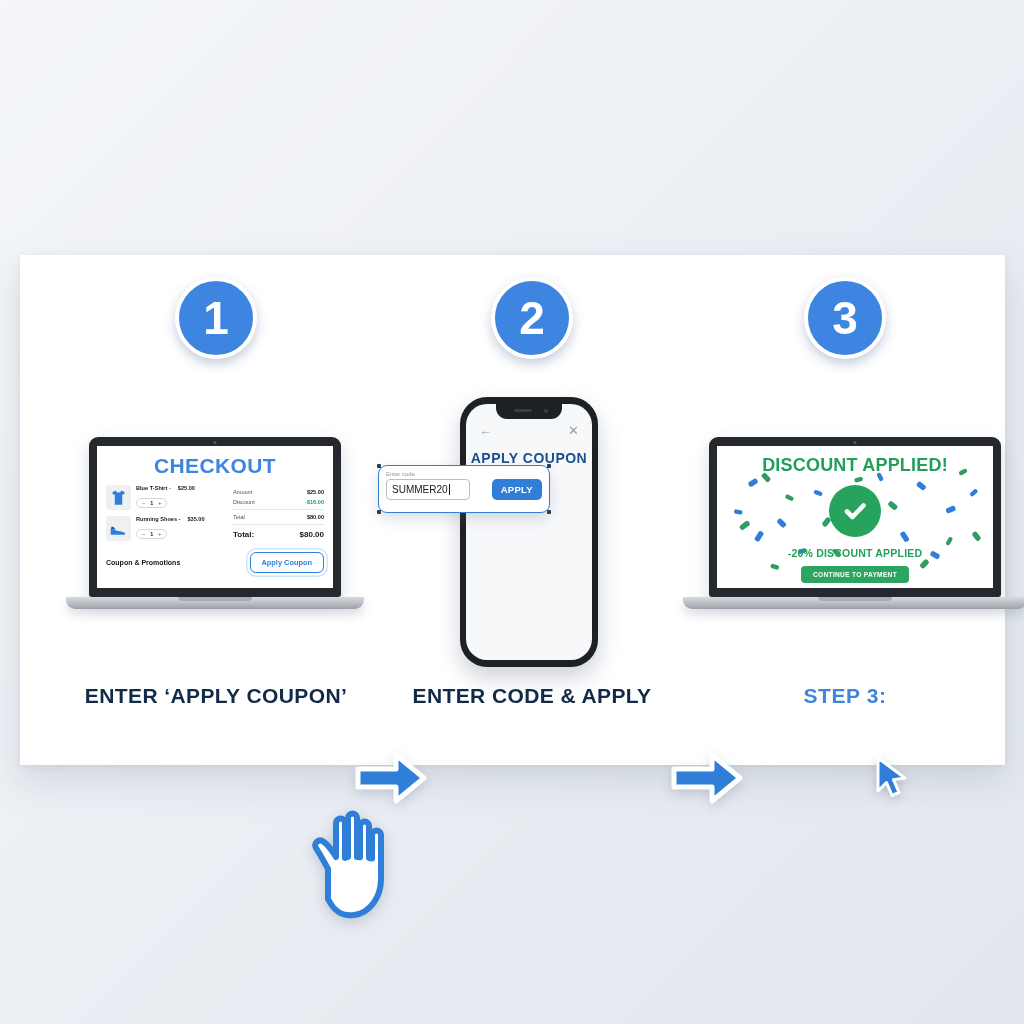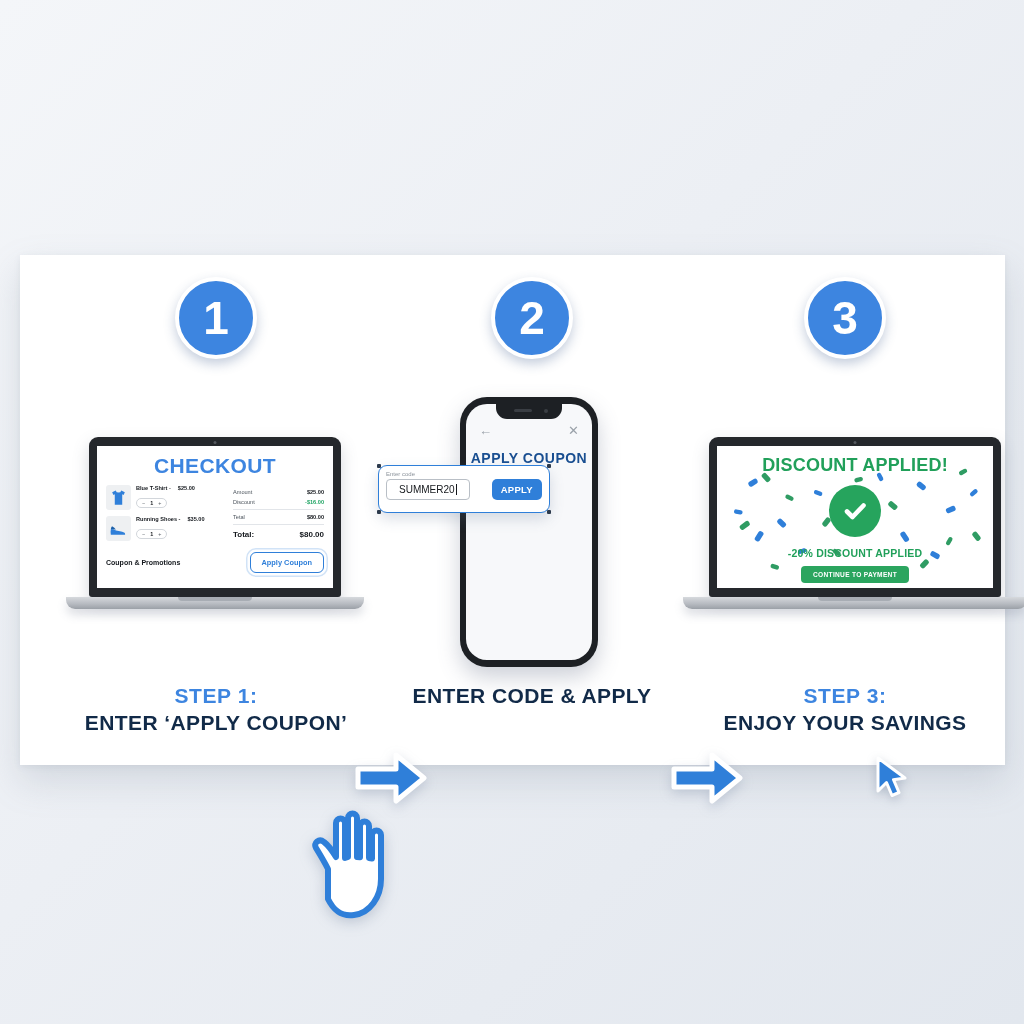--- a/index.html
+++ b/index.html
@@ -308,21 +308,20 @@
     flex: 1;
     border: .9px solid #b9bfc6;
     border-radius: 4px;
     background: #fff;
     padding: 4px 5px;
     font-size: 10px;
     color: #15181c;
     position: relative;
     white-space: nowrap;
     overflow: hidden;
-    text-align: center;
   }
   #code-input .caret {
     display: inline-block;
     width: 1px; height: 11px;
     background: #15181c;
     vertical-align: -2px;
     margin-left: 1px;
   }
   #apply-btn {
     background: #2f7fd9;
@@ -494,21 +493,20 @@
       <div class="base">
         <div class="notch"></div>
       </div>
     </div>
 
     <svg id="hand-cursor" viewBox="0 0 106 112">
       <path d="M24 62c-4-8-9-16-12-21-3-5 3-10 8-6 4 3 9 10 12 15V16c0-6 9-6 9 0v35l3-1V11c0-6 9-6 9 0v39l3 .3V19c0-6 9-6 9 0v32l3 .5V28c0-6 9-6 9 0v44c0 18-11 34-27 36-14 2-21-6-26-16Z" fill="#ffffff" stroke="#2f7fd9" stroke-width="6" stroke-linejoin="round"></path>
     </svg>
 
     <div class="caption">
-      <span class="s-top">STEP 1:</span>
       <span class="s-bot">ENTER ‘APPLY COUPON’</span>
     </div>
   </div>
 
   <svg class="arrow" id="arrow1" viewBox="0 0 74 62">
     <path d="M4 22h38V8l28 23-28 23V40H4Z" fill="#2f7fd9" stroke="#ffffff" stroke-width="5" stroke-linejoin="round"></path>
   </svg>
 
   <div class="col" id="col2">
 
@@ -609,17 +607,16 @@
           </div>
         </div>
       </div>
       <div class="base">
         <div class="notch"></div>
       </div>
     </div>
 
     <div class="caption">
       <span class="s-top">STEP 3:</span>
-      <span class="s-bot">ENJOY YOUR SAVINGS</span>
     </div>
   </div>
 
 </div>
 
 </body></html>

